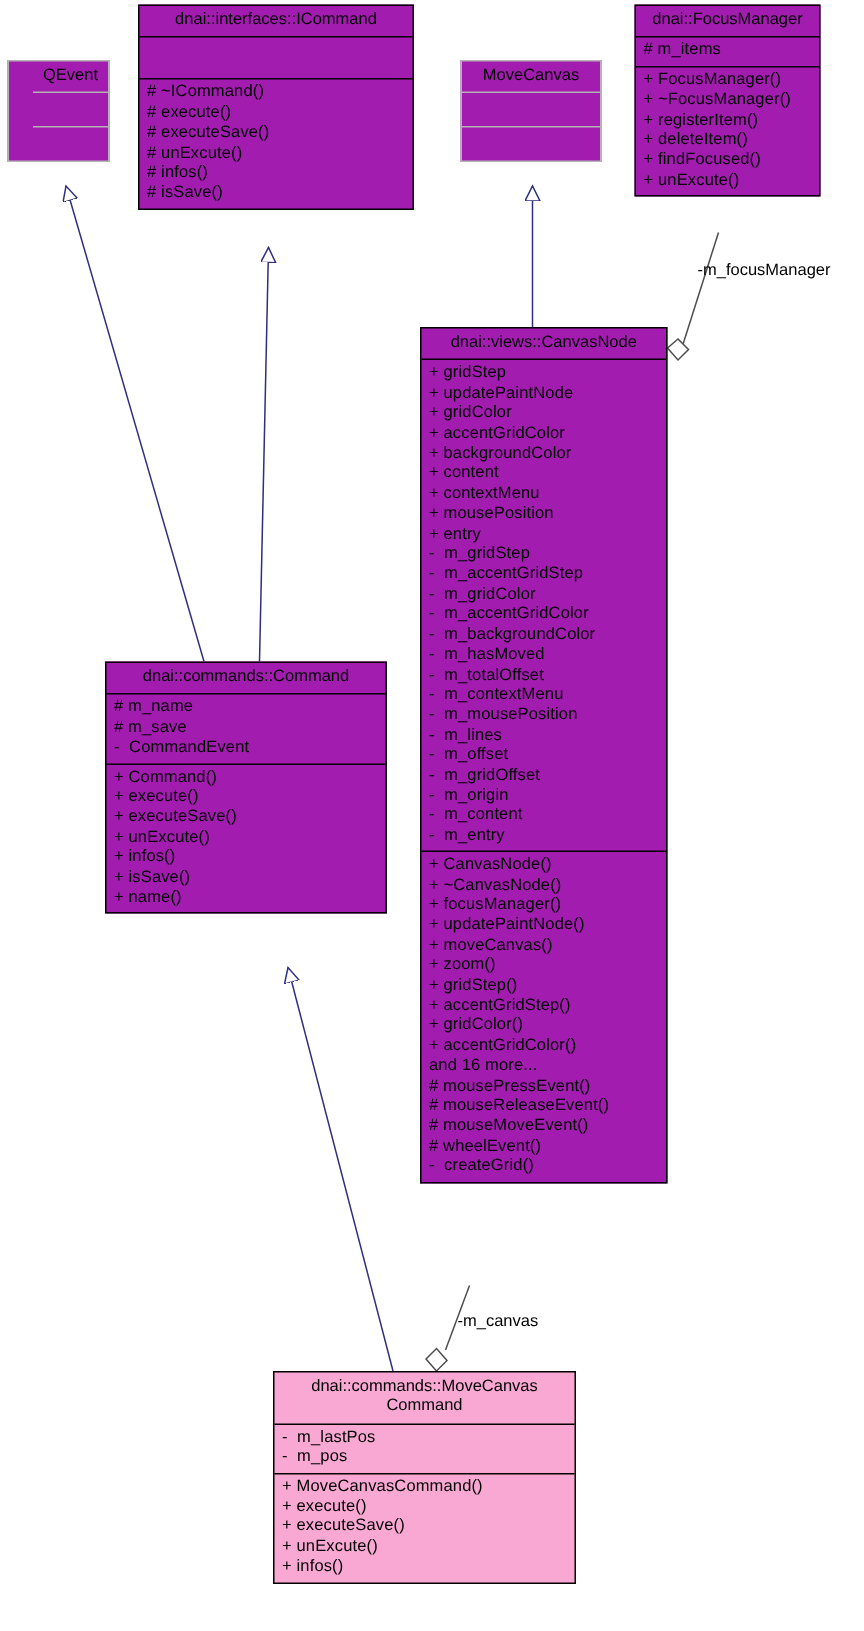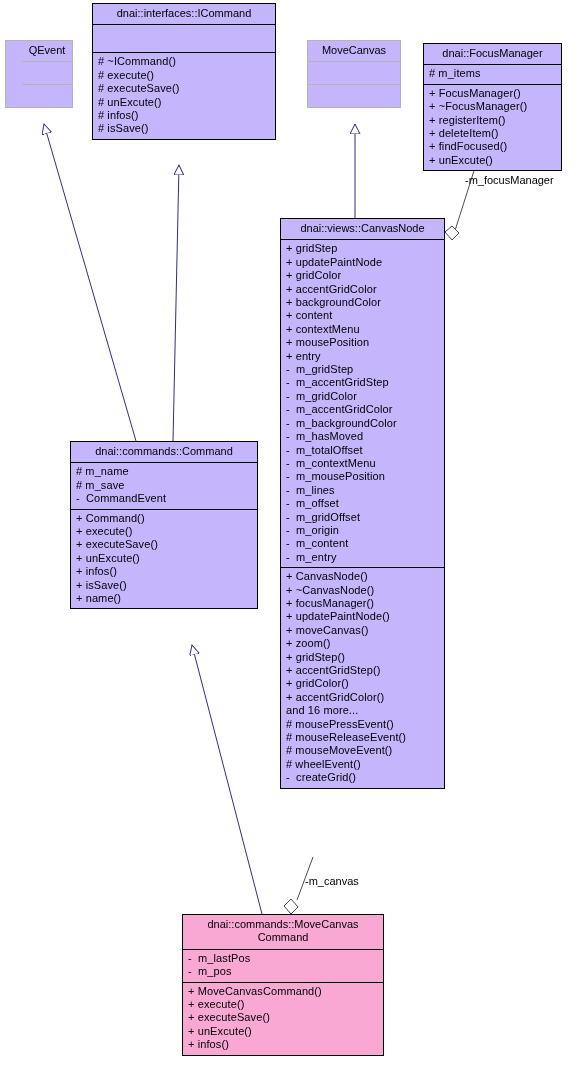--- a/index.html
+++ b/index.html
@@ -23,21 +23,21 @@
   svg.edges {
     position: absolute;
     left: 0; top: 0;
     width: 576px;
     height: 1087px;
     pointer-events: none;
   }
   .node {
     position: absolute;
     box-sizing: border-box;
-    background: #c4b5fd;
+    background: #a21caf;
     border: 1px solid #000000;
     font-size: 11px;
     line-height: 13.4px;
     color: #000000;
   }
   .node.faded {
     border-color: #b4b4b4;
   }
   .node.filled {
     background: #f9a8d4;
@@ -129,21 +129,21 @@
       <div class="member"># isSave()</div>
     </div>
   </div>
 
   <div class="node faded" style="left:307px; top:40px; width:94px;">
     <div class="title">MoveCanvas</div>
     <div class="compartment empty"></div>
     <div class="compartment empty"></div>
   </div>
 
-  <div class="node" style="left:423px; top:3px; width:139px;margin-top:40px;">
+  <div class="node" style="left:423px; top:3px; width:124px;">
     <div class="title">dnai::FocusManager</div>
     <div class="compartment">
       <div class="member"># m_items</div>
     </div>
     <div class="compartment">
       <div class="member">+ FocusManager()</div>
       <div class="member">+ ~FocusManager()</div>
       <div class="member">+ registerItem()</div>
       <div class="member">+ deleteItem()</div>
       <div class="member">+ findFocused()</div>

